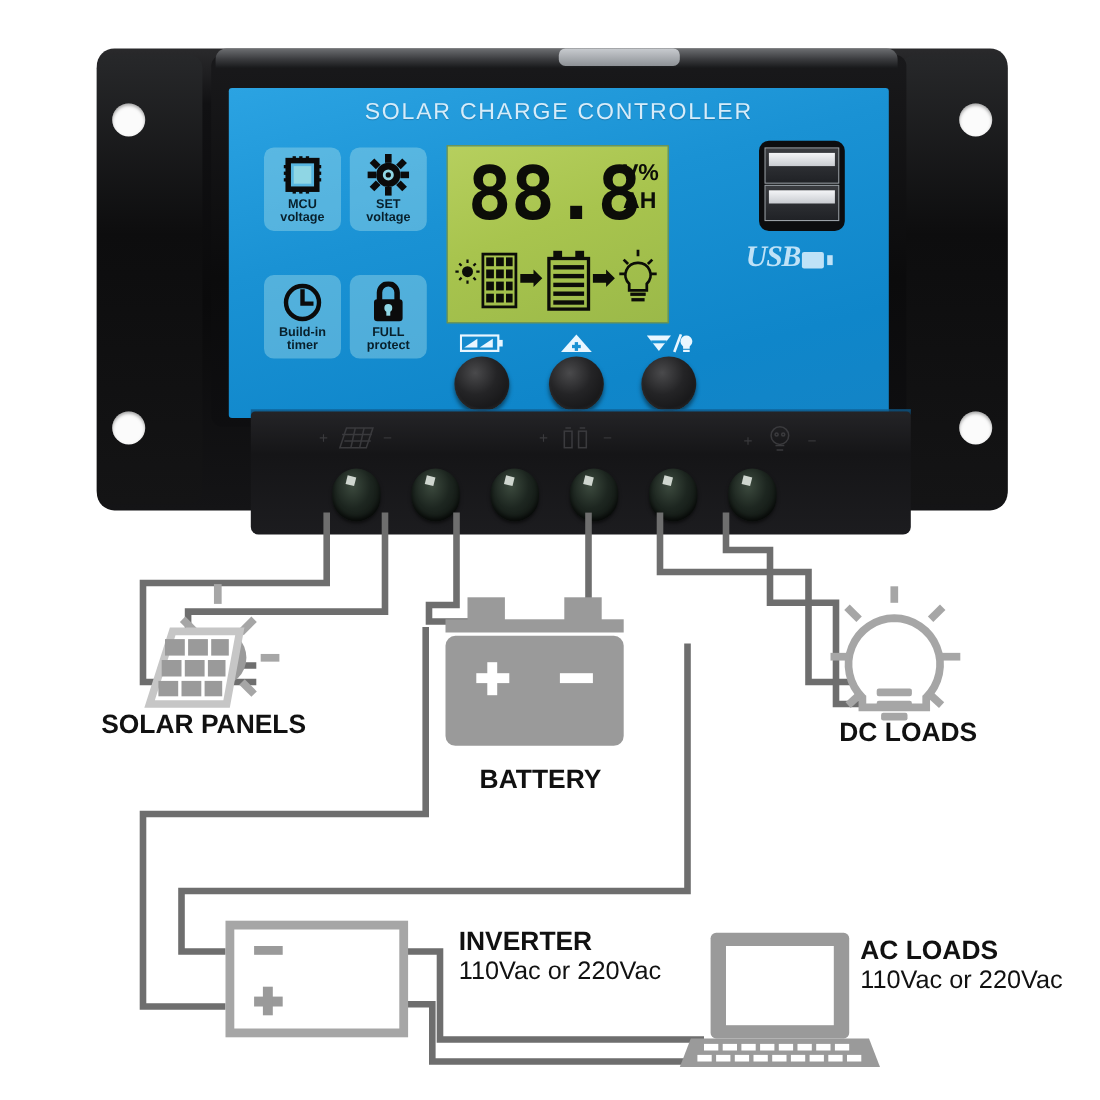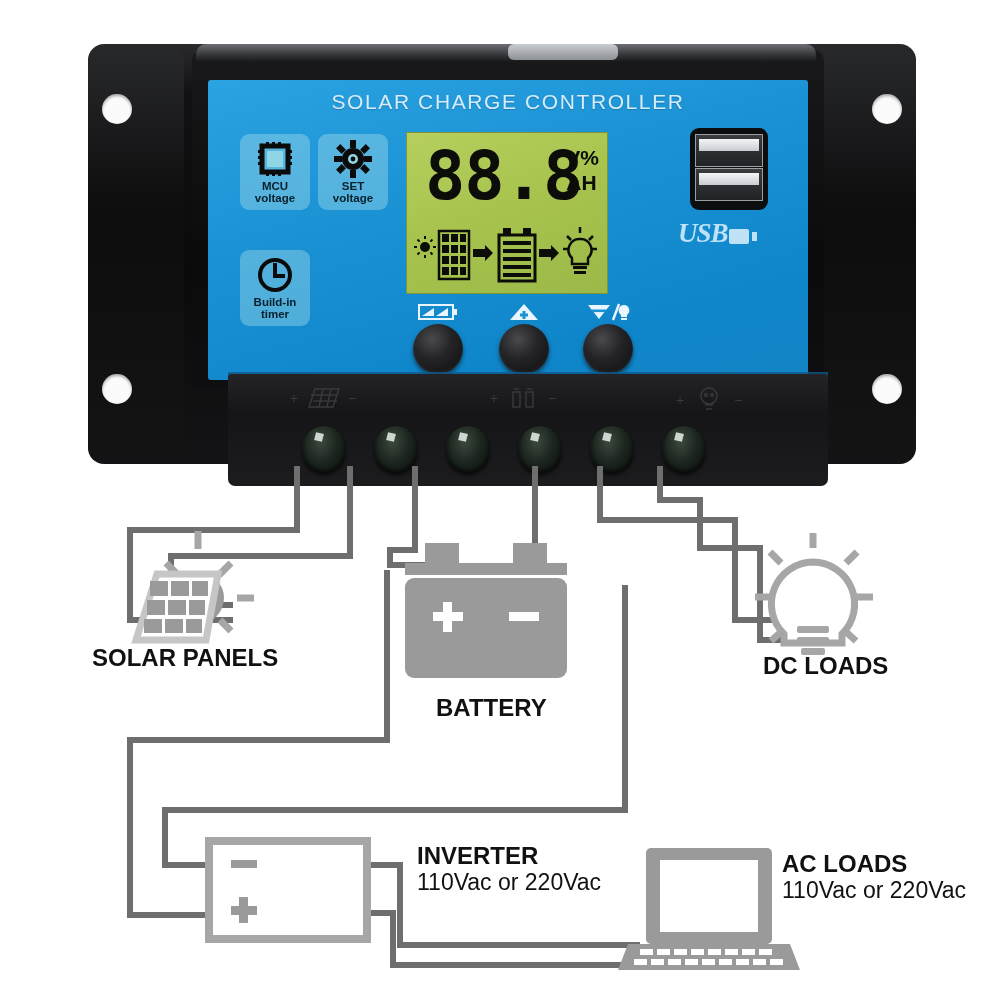--- a/index.html
+++ b/index.html
@@ -170,20 +170,31 @@
               <rect x="4" y="25" width="6" height="8" transform="rotate(45 7 29)"></rect>
               <rect x="28" y="25" width="6" height="8" transform="rotate(-45 31 29)"></rect>
             </g>
             <circle cx="19" cy="19" r="5" fill="#8fd6e4"></circle>
             <circle cx="19" cy="19" r="2.4" fill="#0b0b0b"></circle>
           </svg>
         </div>
         <div class="blabel"><span>SET</span><br><span>voltage</span></div>
       </div>
 
+      <div class="badge" id="badge-full">
+        <div class="bicon">
+          <svg width="38" height="38" viewBox="0 0 38 38">
+            <path d="M11 17 L11 10 a8 8 0 0 1 16 0 L27 17" fill="none" stroke="#0b0b0b" stroke-width="5"></path>
+            <rect x="6" y="16" width="26" height="20" rx="3" fill="#0b0b0b"></rect>
+            <circle cx="19" cy="24" r="3.6" fill="#8fd6e4"></circle>
+            <rect x="17.2" y="24" width="3.6" height="7" fill="#8fd6e4"></rect>
+          </svg>
+        </div>
+        <div class="blabel"><span>FULL</span><br><span>protect</span></div>
+      </div>
 
       <div class="lcd">
         <div class="lcd-digits">
           <div class="seg">88.8</div>
           <div class="lcd-units">
             <div>V%</div>
             <div>AH</div>
           </div>
         </div>
         <div class="lcd-flow">

